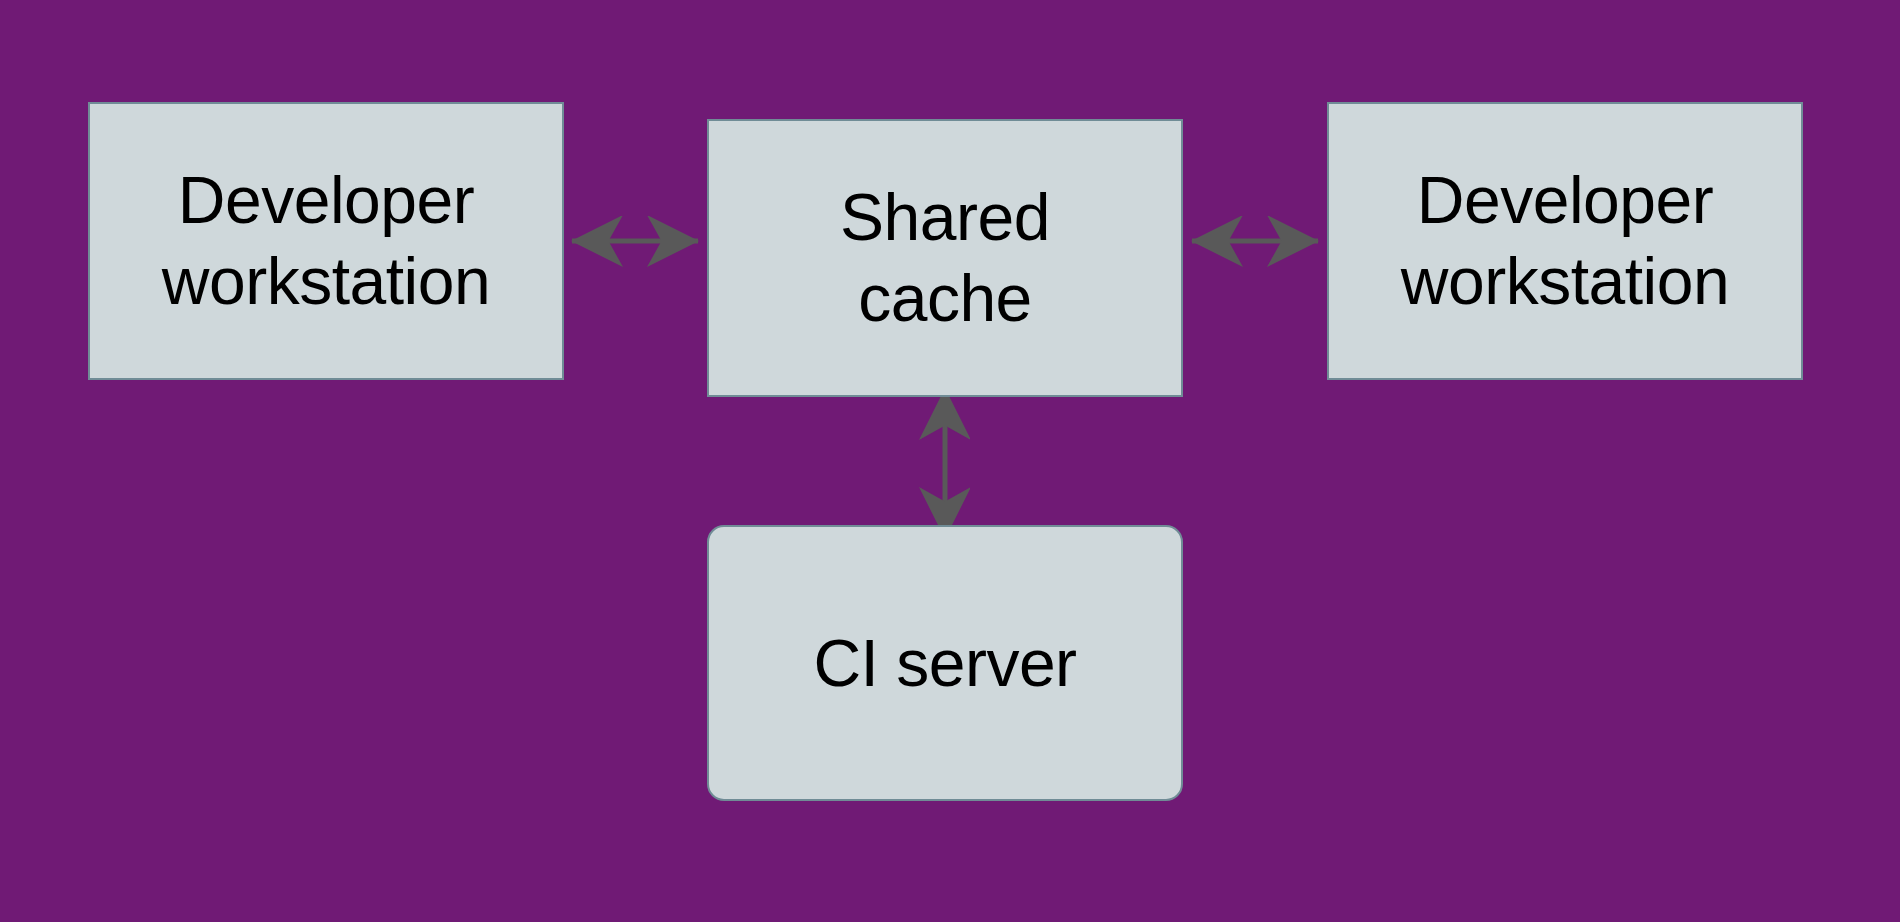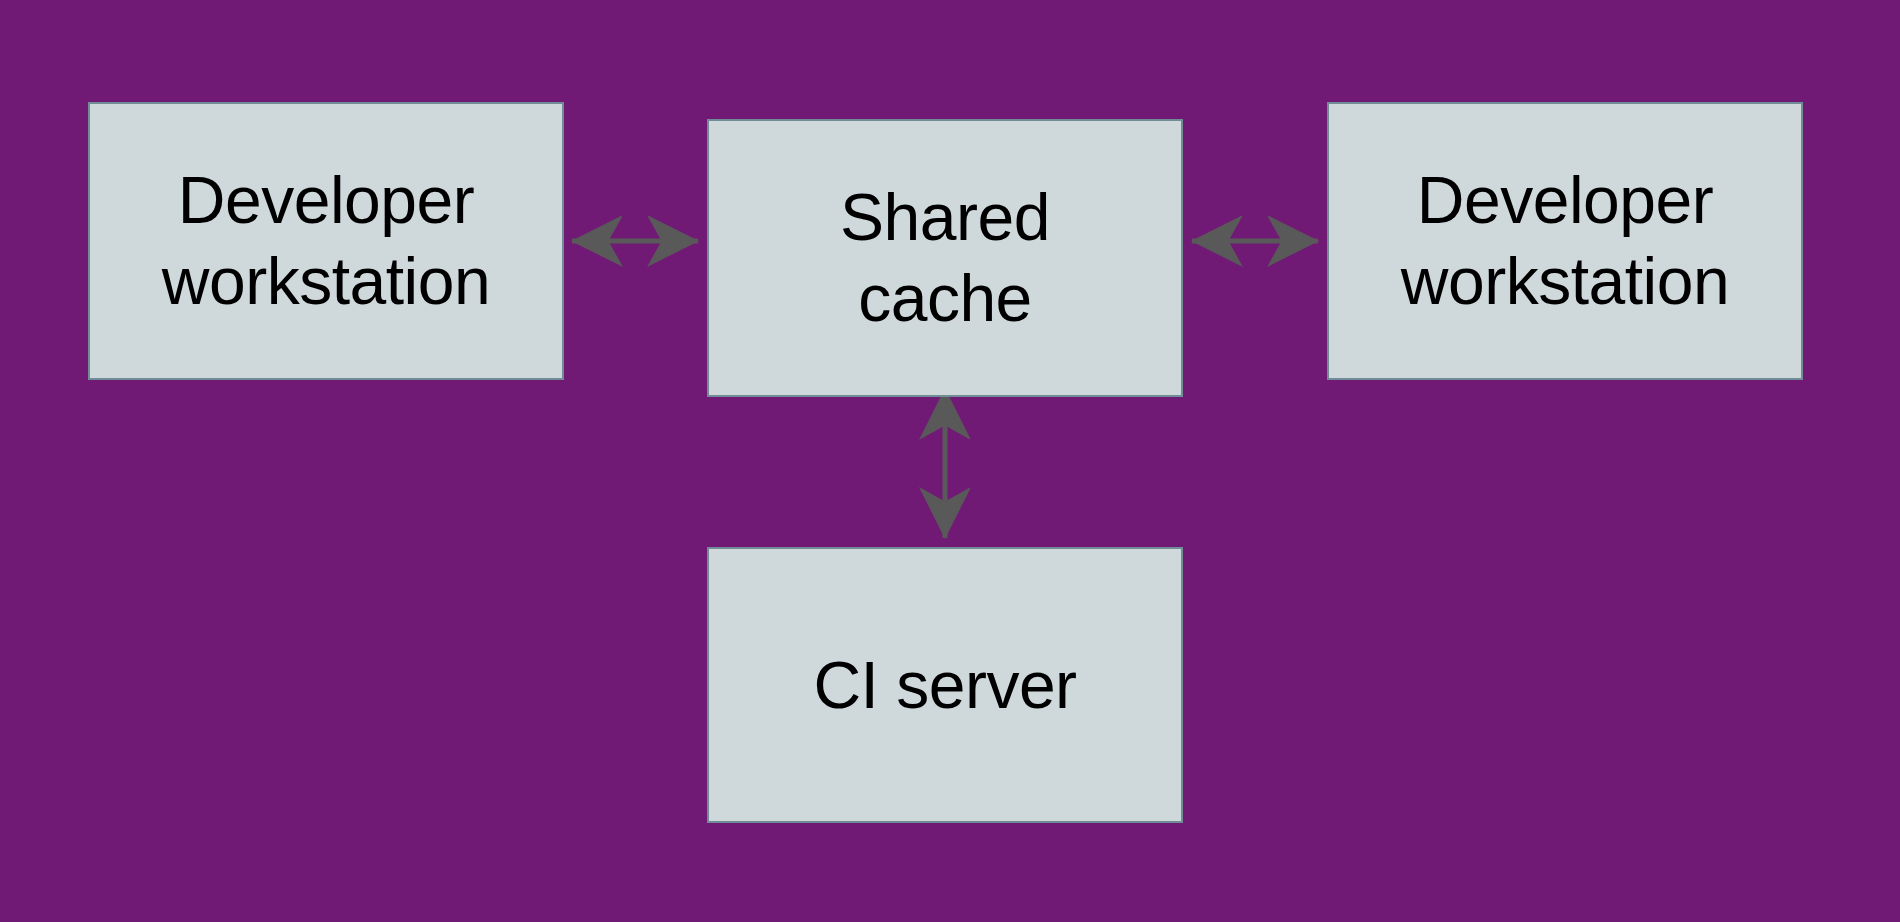--- a/index.html
+++ b/index.html
@@ -79,17 +79,17 @@
   <div class="node" style="left:707px; top:119px; width:476px; height:278px;">
     <span class="node-label">Shared
 cache</span>
   </div>
 
   <div class="node" style="left:1327px; top:102px; width:476px; height:278px;">
     <span class="node-label">Developer
 workstation</span>
   </div>
 
-  <div class="node" style="left:707px; top:547px; width:476px; height:276px;">
+  <div class="node" style="left:707px; top:525px; width:476px; height:276px;border-radius:17px;">
     <span class="node-label">CI server</span>
   </div>
 
 </div>
 
 </body></html>

